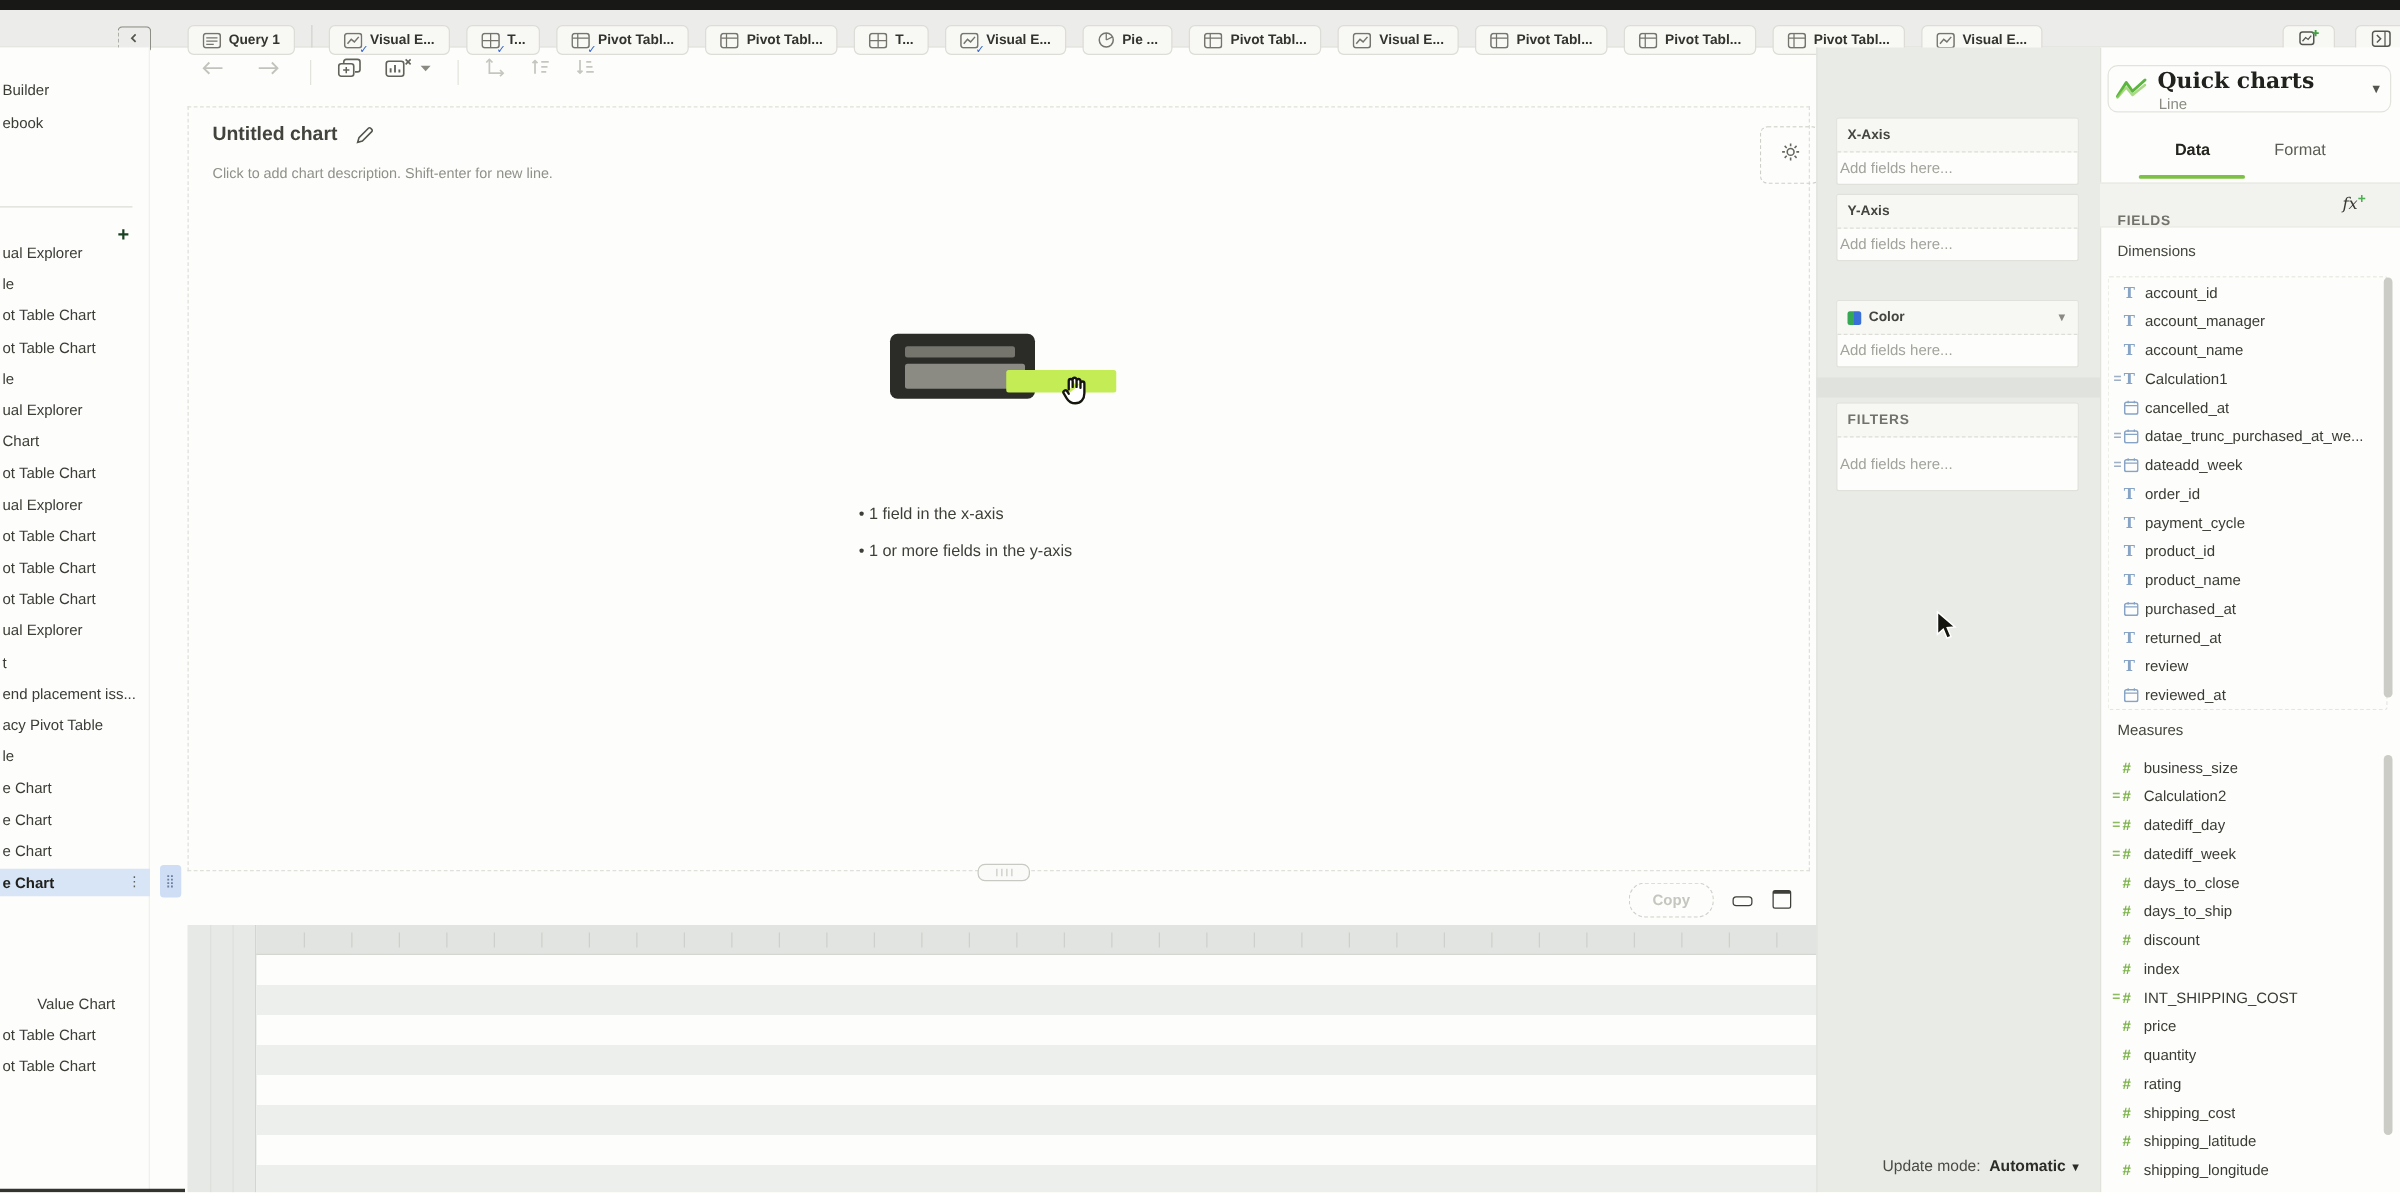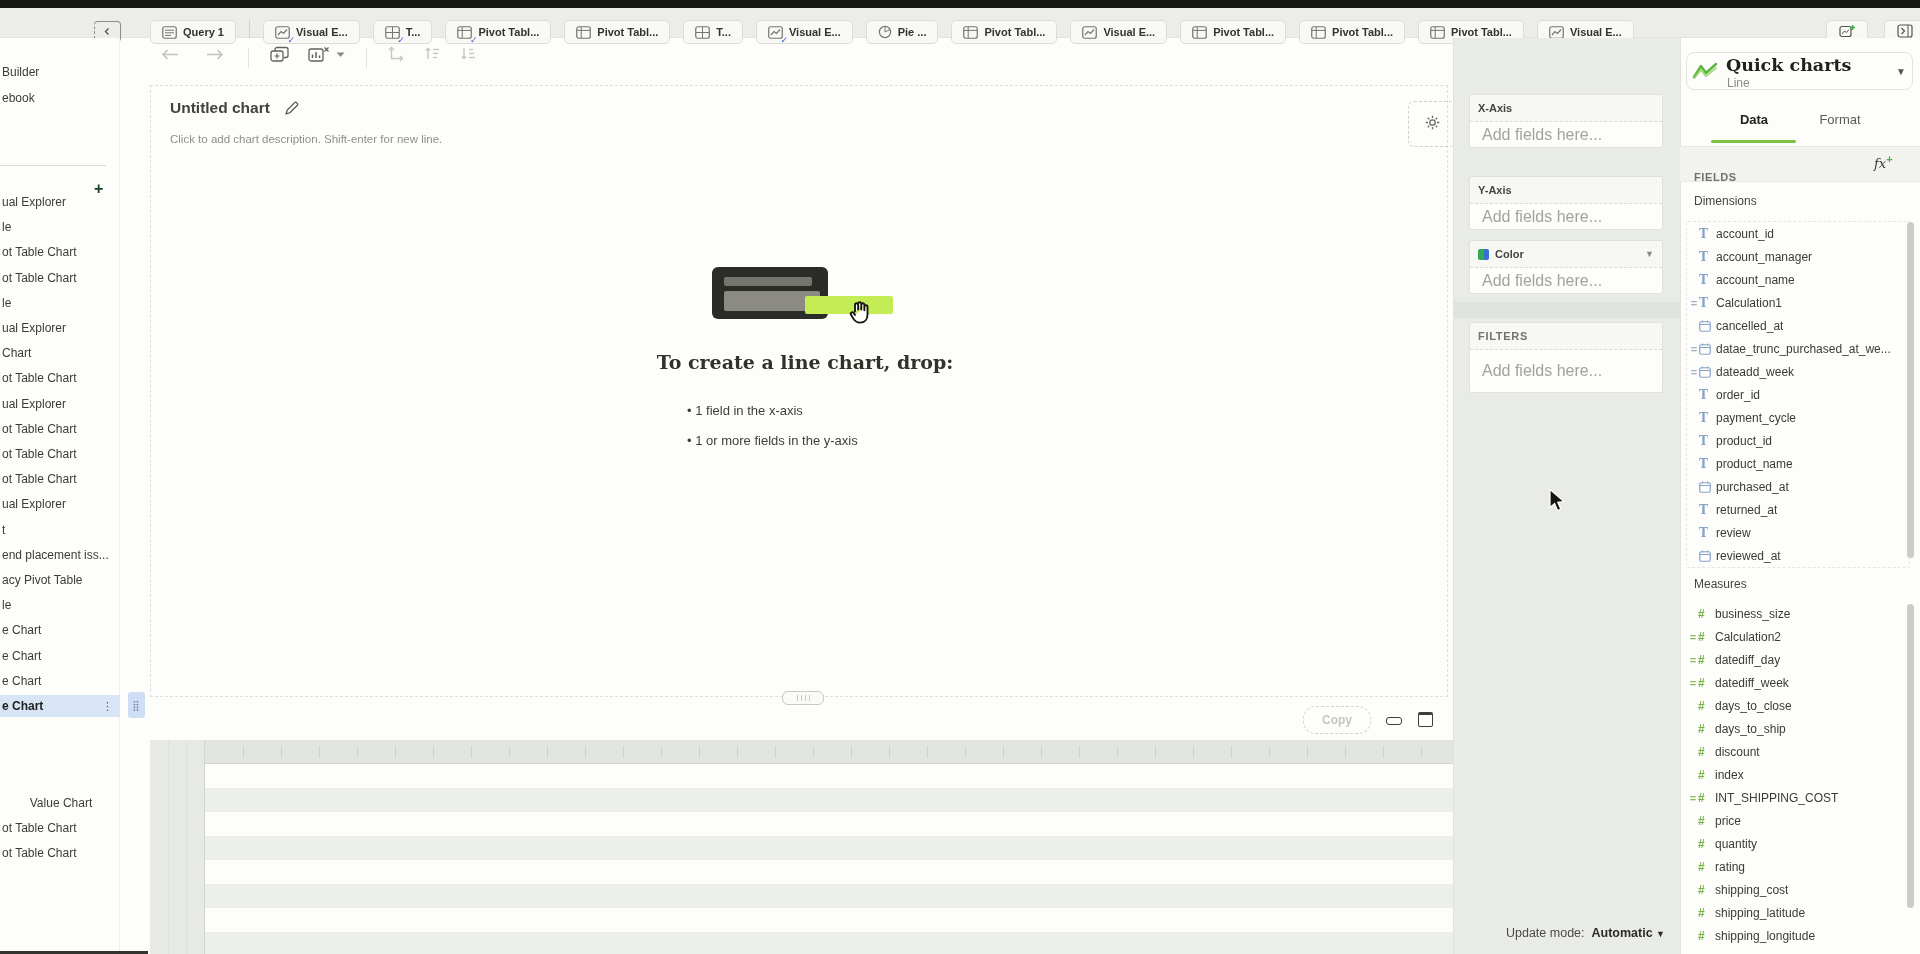--- a/index.html
+++ b/index.html
@@ -62,21 +62,21 @@
   #gutter{left:150px;top:740px;width:55px;height:214px;background:#e7e9e6;border-right:1px solid #d3d5d1;box-sizing:border-box;}
   .gutter-line{position:absolute;top:740px;width:1px;height:214px;background:#dee0dc;}
   #tbl-header{left:205px;top:740px;width:1248px;height:24px;background:#e2e4e1;border-bottom:1px solid #d4d6d2;box-sizing:border-box;}
   .tick{position:absolute;top:6px;width:1px;height:12px;background:#cdd0cc;}
   .gray-row{position:absolute;left:205px;width:1248px;height:24px;background:#edefec;}
 
   
   #props-col{left:1453px;top:38px;width:227px;height:916px;background:#e9ebe7;border-left:1px solid #e0e2dd;box-sizing:border-box;}
   .pbox{position:absolute;left:1469px;width:194px;background:#fdfdfb;border:1px solid #e1e1db;border-radius:2px;box-sizing:border-box;}
   .pbox-h{height:26px;line-height:26px;padding:0 8px;font-size:11px;font-weight:bold;color:#45453f;border-bottom:1px dashed #ddddd7;background:#f7f7f4;display:flex;align-items:center;gap:6px;}
-  .pbox-b{height:25px;line-height:25px;padding:0 12px;font-size:16px;color:#a3a39d;}
+  .pbox-b{height:25px;line-height:25px;padding:0 2px;font-size:12px;color:#a3a39d;}
   #filters-box .pbox-b{height:42px;line-height:42px;}
   #props-gap{left:1453px;top:302px;width:227px;height:16px;background:#e0e2de;}
   #color-swatch{width:11px;height:11px;border-radius:2px;background:linear-gradient(90deg,#35a854 50%,#3a6fd8 50%);}
   .hdr-caret{margin-left:auto;color:#8a8a83;font-size:9px;}
   #update-mode{left:1453px;top:926px;width:212px;text-align:right;font-size:12.5px;color:#4b4b44;}
   #update-mode b{color:#2c2c27;}
   #update-caret{color:#2c2c27;font-size:9px;}
 
   
   #qc-panel{left:1680px;top:38px;width:240px;height:916px;background:#fdfdfb;border-left:1px solid #e2e2dd;box-sizing:border-box;}
@@ -395,21 +395,20 @@
 
   <div class="abs" id="illus-box"></div>
   <div class="abs" id="illus-bar1"></div>
   <div class="abs" id="illus-bar2"></div>
   <div class="abs" id="illus-pill"></div>
   <span class="abs" id="illus-hand">
     <svg width="30" height="30" viewBox="0 0 24 24">
         <path d="M7.2 11.5 V6.2 a1.25 1.25 0 0 1 2.5 0 V10 m0 -4.6 a1.25 1.25 0 0 1 2.5 0 V10 m0 -3.8 a1.25 1.25 0 0 1 2.5 0 V10.6 m0 -2.8 a1.25 1.25 0 0 1 2.5 0 V14 c0 3.8 -2.3 6.5 -5.8 6.5 c-2.6 0 -4.2 -1.1 -5.5 -3.2 L4 14.2 a1.3 1.3 0 0 1 2.2 -1.4 l1 1.6" fill="#ffffff" stroke="#16160f" stroke-width="1.5" stroke-linecap="round" stroke-linejoin="round"></path>
       </svg>
   </span>
-  <div class="abs" id="empty-heading">To create a line chart, drop:</div>
   <div class="empty-bullet" style="top:403px;">1 field in the x-axis</div>
   <div class="empty-bullet" style="top:433px;">1 or more fields in the y-axis</div>
 
   <div class="abs" id="drag-chip">⣿</div>
   <div class="abs" id="grip">
       <span class="grip-line"></span>
       <span class="grip-line"></span>
       <span class="grip-line"></span>
       <span class="grip-line"></span>
     </div>
@@ -459,21 +458,21 @@
       <div class="gray-row" style="top: 836px;"></div>
       <div class="gray-row" style="top: 884px;"></div>
       <div class="gray-row" style="top: 932px;"></div>
     </div>
 
   <div class="abs" id="props-col"></div>
   <div class="pbox" style="top:94px;">
     <div class="pbox-h">X-Axis</div>
     <div class="pbox-b">Add fields here...</div>
   </div>
-  <div class="pbox" style="top:176px;">
+  <div class="pbox" style="top:155px;">
     <div class="pbox-h">Y-Axis</div>
     <div class="pbox-b">Add fields here...</div>
   </div>
   <div class="pbox" style="top:240px;">
     <div class="pbox-h">
       <span id="color-swatch"></span>
       <span>Color</span>
       <span class="hdr-caret">▼</span>
     </div>
     <div class="pbox-b">Add fields here...</div>

